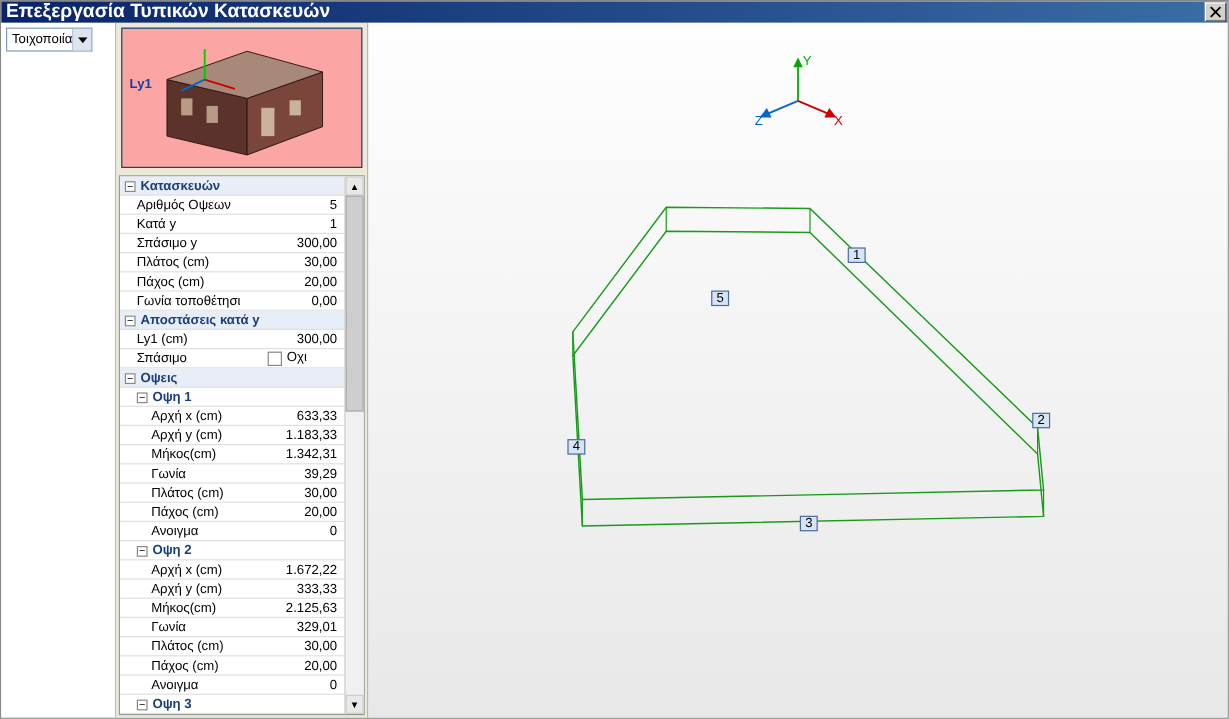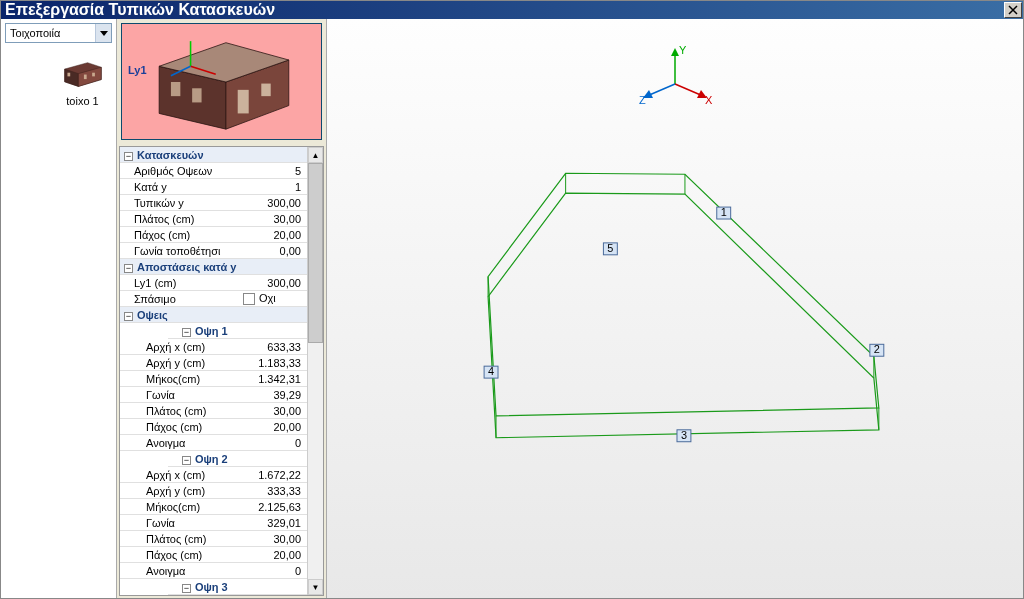--- a/index.html
+++ b/index.html
@@ -2,34 +2,34 @@
 <html><head>
 <meta charset="utf-8">
 <style>
 *{box-sizing:border-box;margin:0;padding:0;font-family:Tahoma,Arial,sans-serif;font-size:11px;}
 body{background:#ece9d8;}
 .window{width:1024px;height:599px;border:1px solid #888;position:relative;background:#fff;overflow:hidden;}
 .titlebar{height:18px;background:linear-gradient(to right,#0a246a,#3a6ea5);color:#fff;display:flex;align-items:center;justify-content:space-between;padding-left:4px;}
 .titlebar span{font-weight:bold;font-size:16px;}
 .close-btn{width:18px;height:16px;background:#d4d0c8;border:1px solid #fff;border-right-color:#404040;border-bottom-color:#404040;display:flex;align-items:center;justify-content:center;font-weight:bold;color:#000;cursor:pointer;margin-right:1px;}
 .body-area{display:flex;height:calc(100% - 18px);}
-.left-panel{width:116px;border-right:1px solid #aaa;background:#fff;display:flex;flex-direction:column;}
+.left-panel{width:96px;border-right:1px solid #aaa;background:#fff;display:flex;}
 .combo{margin:4px;height:20px;border:1px solid #7f9db9;background:#fff;display:flex;align-items:center;justify-content:space-between;padding-left:4px;}
 .combo-arrow{width:16px;height:100%;border-left:1px solid #b8c8dc;display:flex;align-items:center;justify-content:center;background:#dbe4ef;}
 .item-icon{display:flex;flex-direction:column;align-items:center;margin-top:12px;gap:4px;padding-left:48px;}
 .house-thumb{width:50px;height:32px;}
 .mid-panel{width:210px;border-right:1px solid #aaa;background:#ece9d8;display:flex;flex-direction:column;}
 .preview{margin:4px;height:120px;border:1px solid #0c4a6e;background:#fca5a5;display:flex;align-items:center;justify-content:center;position:relative;}
 .grid-wrap{flex:1;margin:2px;border:1px solid #999;background:#fff;position:relative;display:flex;}
 .grid{flex:1;overflow:hidden;}
 .grid-row{display:flex;height:16px;border-bottom:1px solid #e0e0e0;align-items:center;}
 .grid-label{flex:1;padding-left:4px;white-space:nowrap;overflow:hidden;}
 .grid-val{width:64px;text-align:right;padding-right:6px;white-space:nowrap;}
 .section{background:#e8eef7;color:#1a3f7a;font-weight:bold;}
-.sub-section{color:#1a3f7a;font-weight:bold;margin-left:48px;}
+.sub-section{color:#1a3f7a;font-weight:bold;}
 .toggle{display:inline-block;width:9px;height:9px;border:1px solid #888;margin-right:4px;line-height:7px;text-align:center;font-size:9px;background:#fff;color:#000;font-weight:normal;}
 .indent1{padding-left:14px !important;}
 .indent2{padding-left:26px !important;}
 .scrollbar{width:16px;background:#f0f0f0;border-left:1px solid #ccc;position:relative;}
 .scroll-btn{height:16px;background:#e8e8e8;border:1px solid #ccc;display:flex;align-items:center;justify-content:center;font-size:8px;}
 .scroll-thumb{position:absolute;top:16px;left:0;right:0;height:180px;background:#cdcdcd;border:1px solid #aaa;}
 .viewport{flex:1;background:linear-gradient(to bottom,#fefefe,#e8e8e8);position:relative;}
 .axis{position:absolute;top:25px;left:50%;transform:translateX(-50%);}
 .chk{display:inline-block;width:12px;height:12px;border:1px solid #888;margin-right:4px;vertical-align:middle;}
 
@@ -102,21 +102,21 @@
             </div>
           <div class="grid-row">
               <div class="grid-label indent1">Αριθμός Οψεων</div>
               <div class="grid-val">5</div>
             </div>
           <div class="grid-row">
               <div class="grid-label indent1">Κατά y</div>
               <div class="grid-val">1</div>
             </div>
           <div class="grid-row">
-              <div class="grid-label indent1">Τυπικών y</div>
+              <div class="grid-label indent1">Σπάσιμο y</div>
               <div class="grid-val">300,00</div>
             </div>
           <div class="grid-row">
               <div class="grid-label indent1">Πλάτος (cm)</div>
               <div class="grid-val">30,00</div>
             </div>
           <div class="grid-row">
               <div class="grid-label indent1">Πάχος (cm)</div>
               <div class="grid-val">20,00</div>
             </div>

